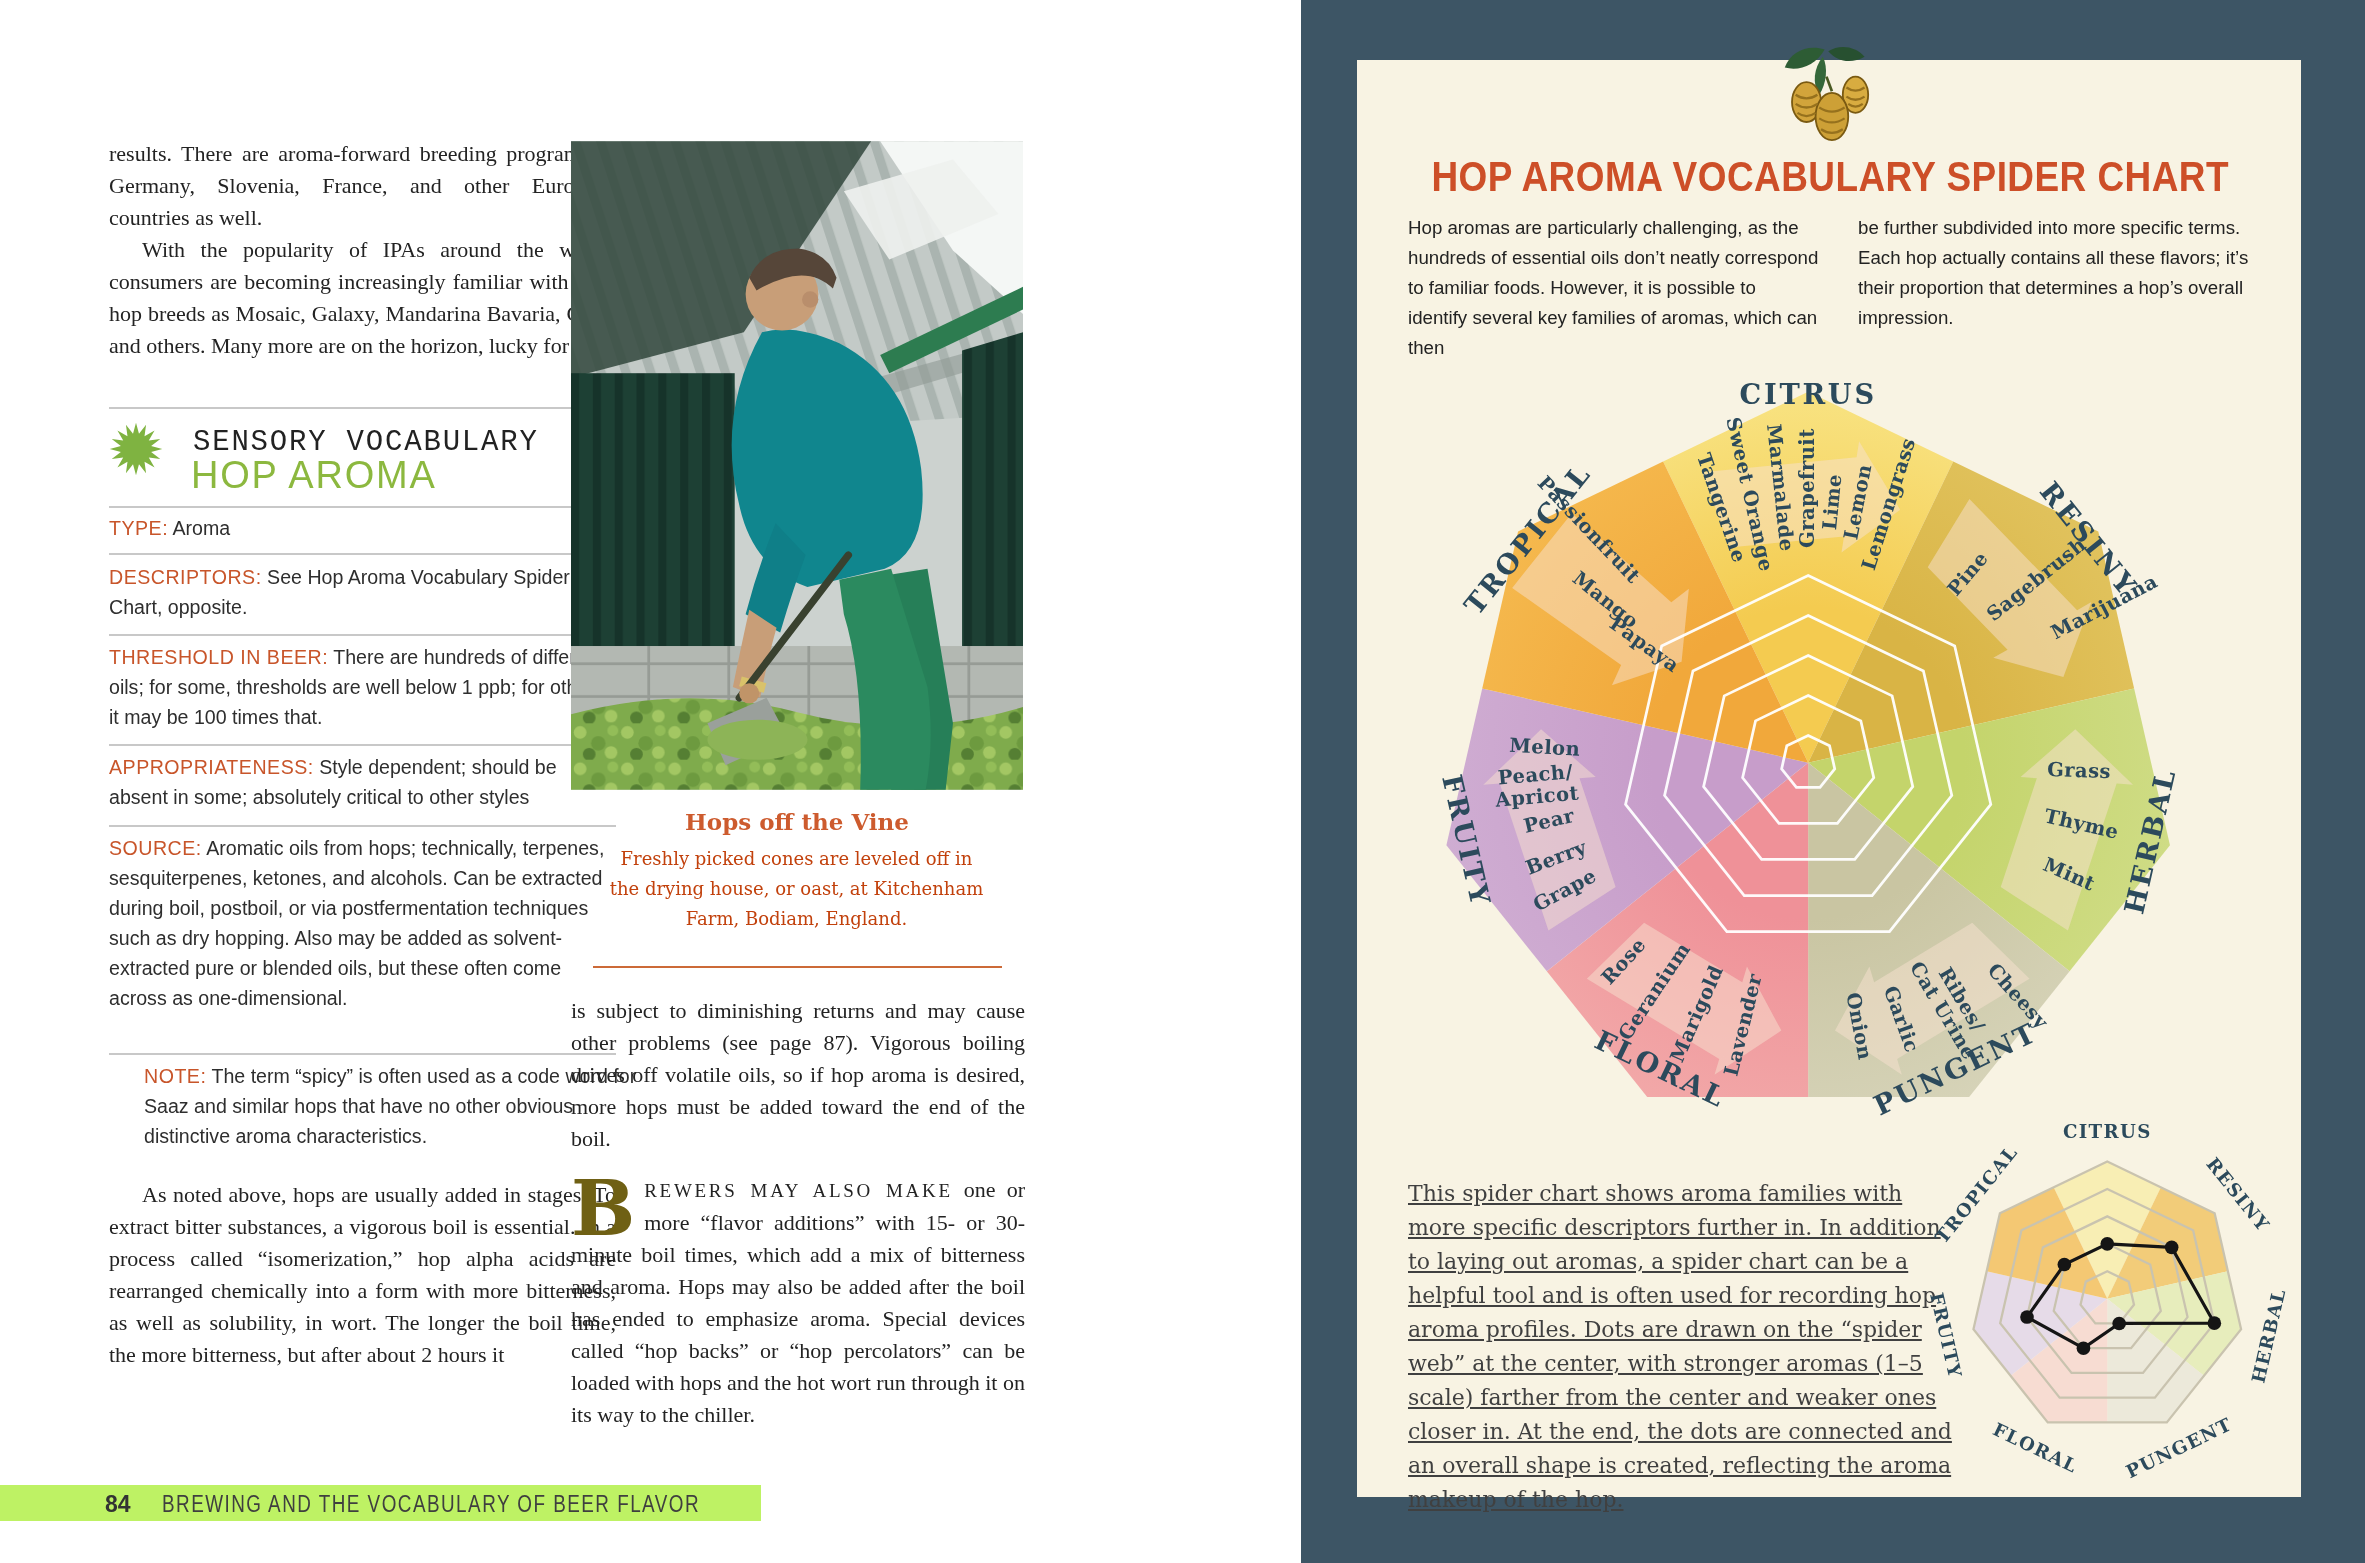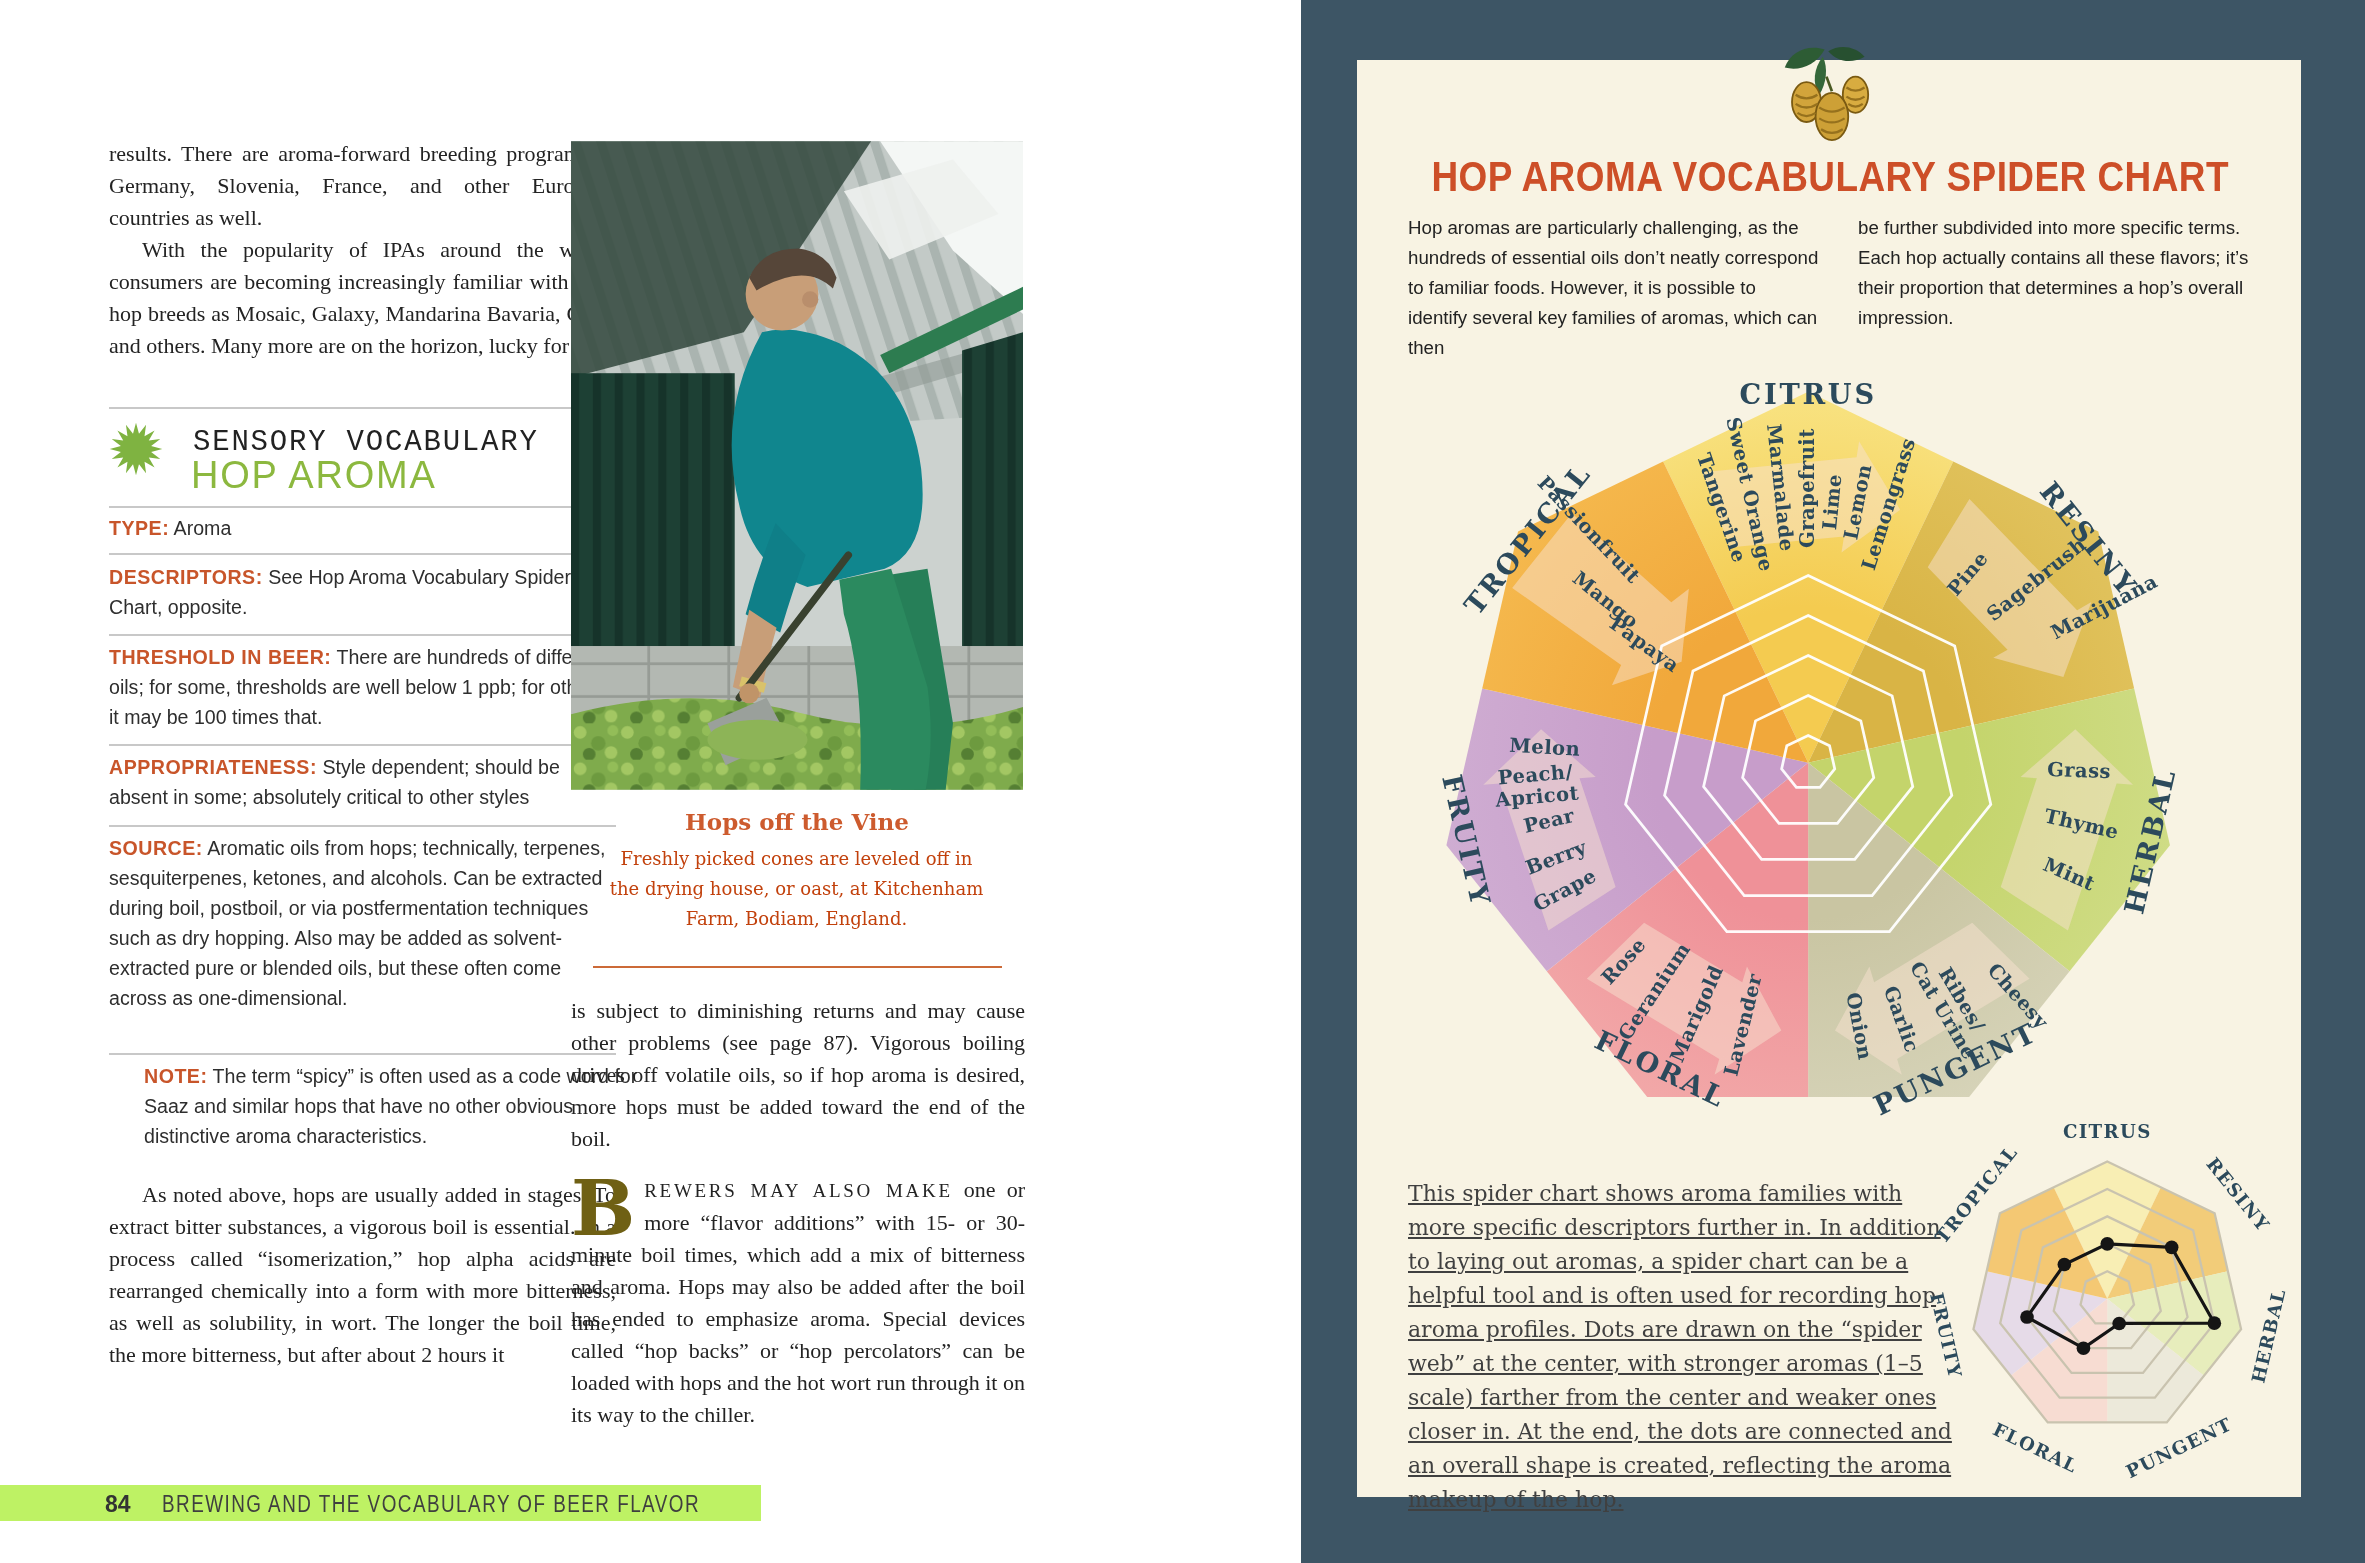--- a/index.html
+++ b/index.html
@@ -7,21 +7,21 @@
         font-family:"Liberation Serif",serif;color:#222;}
   .abs{position:absolute;}
   
   .bodycol{width:507px;font-size:22px;line-height:32px;text-align:justify;color:#232323;}
   .indent{text-indent:33px;}
   .rule{height:1.8px;background:#c8c8c8;width:507px;left:109px;}
   .kicker{font-family:Liberation Mono, monospace;font-size:29px;letter-spacing:1.8px;color:#222;}
   .hoptitle{font-family:"Liberation Sans",sans-serif;font-size:38px;letter-spacing:1.8px;color:#8cb83f;}
   .spec{left:109px;width:507px;font-family:"Liberation Sans",sans-serif;font-size:19.6px;
         line-height:30px;color:#2e2e2e;}
-  .spec b{color:#c8552a;font-weight:bold;letter-spacing:0.5px;}
+  .spec b{color:#c8552a;font-weight:normal;letter-spacing:0.5px;}
   .caption{left:571px;width:452px;text-align:center;}
   .cap-title{font-family:"DejaVu Serif",serif;font-weight:bold;font-size:23px;color:#cd5b2e;}
   .cap-body{font-family:"DejaVu Serif",serif;font-size:18px;line-height:30px;color:#c2410c;}
   .orange-rule{height:2.3px;background:#cc6a38;}
   .dropcap{float:left;font-family:"DejaVu Serif",serif;font-weight:bold;font-size:76px;
            line-height:58px;color:#6f6014;margin:5.5px 9px 0 0;}
   .smallcaps{letter-spacing:2.7px;font-size:19px;}
   .footerband{left:0;top:1485px;width:761px;height:36px;background:#bef264;}
   .footnum{font-family:"Liberation Sans",sans-serif;font-weight:bold;font-size:23px;color:#333;}
   .foottext{font-family:"Liberation Sans",sans-serif;font-size:23px;letter-spacing:1.8px;color:#3f3f3f;

